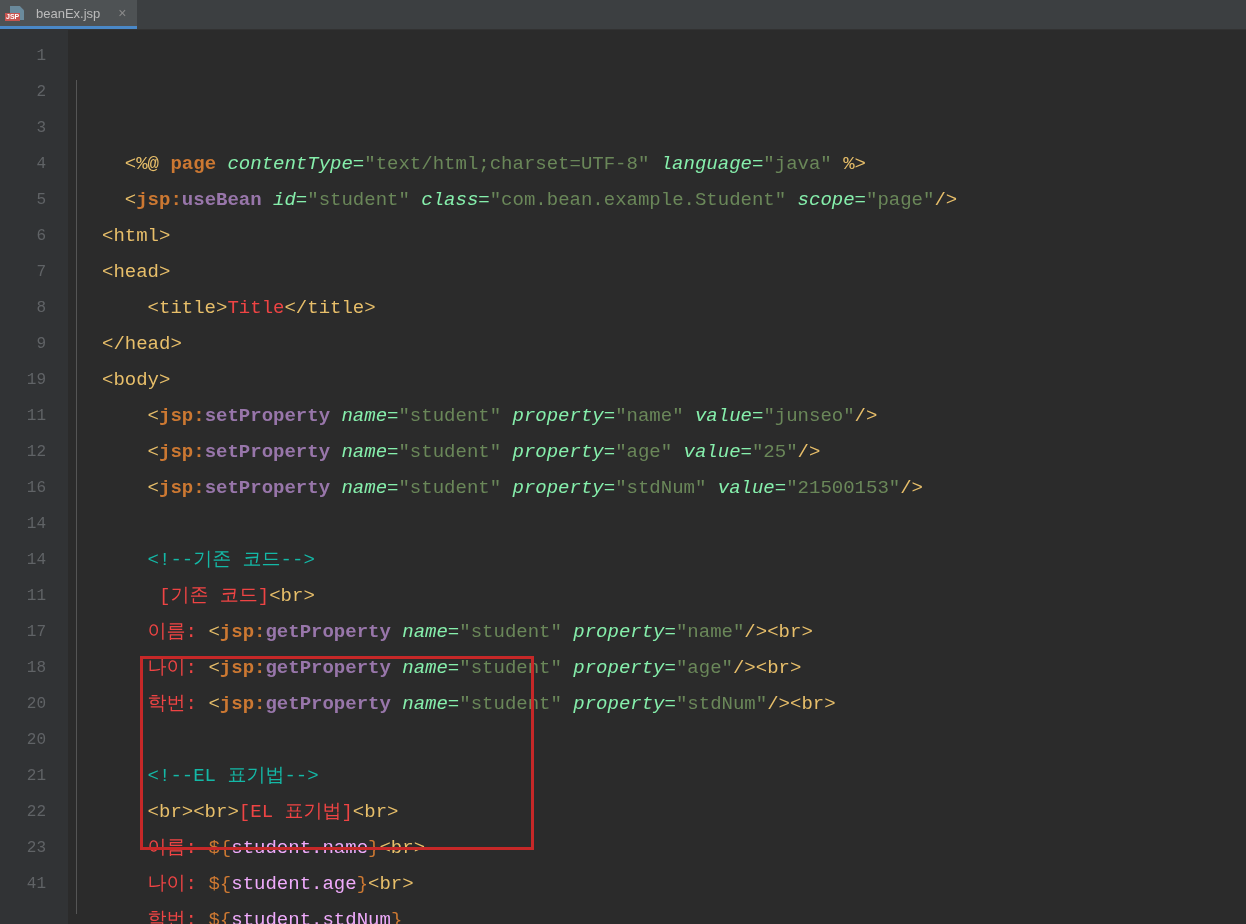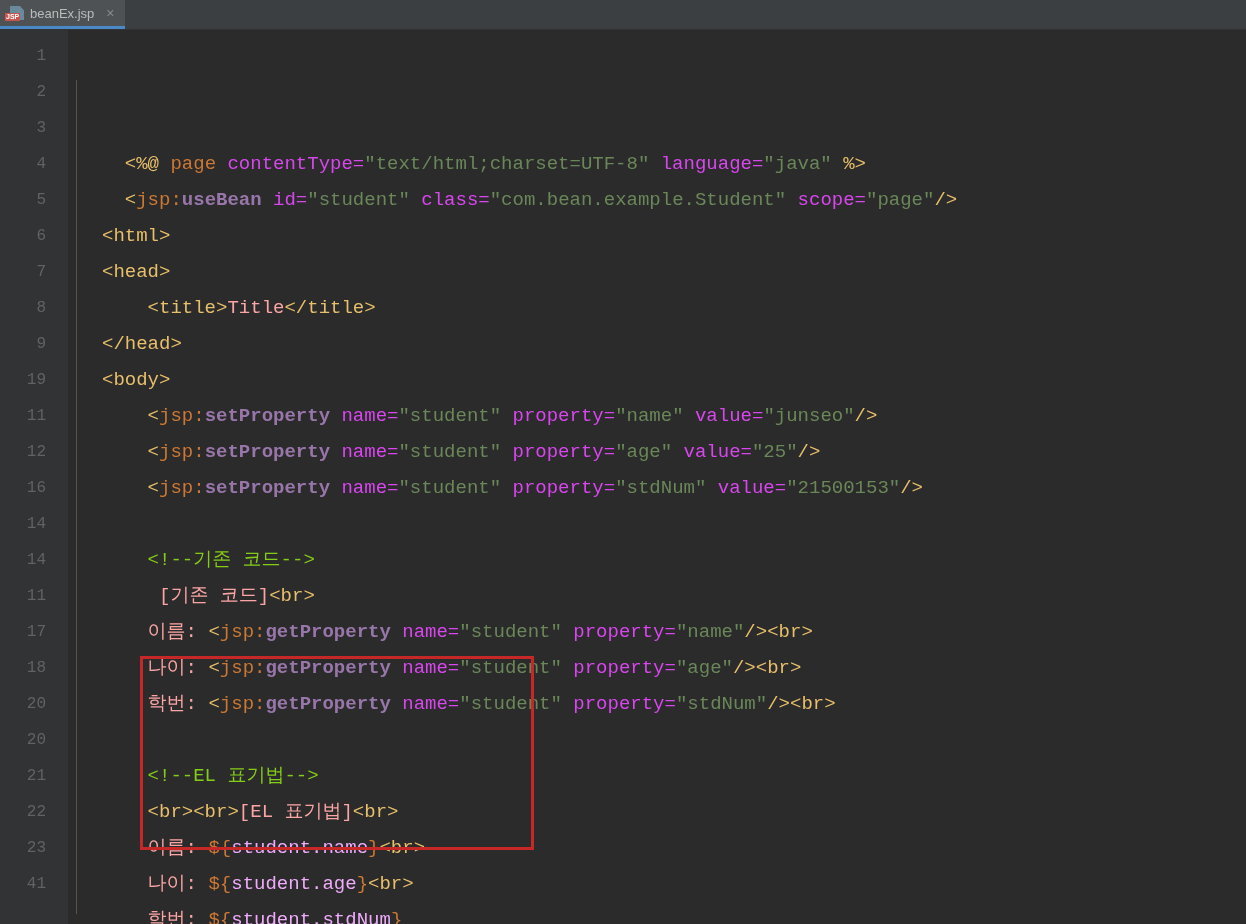--- a/index.html
+++ b/index.html
@@ -18,21 +18,21 @@
     display: flex;
     align-items: stretch;
     border-bottom: 1px solid #323232;
   }
   .tab {
     background: #4e5254;
     border-bottom: 3px solid #4a88c7;
     display: flex;
     align-items: center;
     padding: 0 10px 0 6px;
-    gap: 6px;
+    gap: 12px;
     color: #bbbbbb;
     font-size: 13px;
     font-family: Arial, sans-serif;
   }
   .tab-icon {
     width: 18px;
     height: 14px;
     display: flex;
     align-items: flex-end;
     position: relative;
@@ -104,26 +104,26 @@
     white-space: pre;
     font-size: 19px;
     position: relative;
   }
   .highlight-box {
     position: absolute;
     border: 3px solid #c62828;
     pointer-events: none;
   }
   .c-tag { color: #e8bf6a; }
-  .c-kw { color: #cc7832; font-weight: normal; }
+  .c-kw { color: #cc7832; font-weight: bold; }
   .c-jsptag { color: #9876aa; font-weight: bold; }
-  .c-attr { color: #d946ef; }
+  .c-attr { color: #86efac; font-style: italic; }
   .c-str { color: #6a8759; }
-  .c-default { color: #fca5a5; }
-  .c-comment { color: #84cc16; }
+  .c-default { color: #ef4444; }
+  .c-comment { color: #14b8a6; }
   .c-el { color: #cc7832; }
   .c-elbody { color: #f0abfc; }
 </style>
 </head>
 <body>
 
 <div class="tab-bar">
   <div class="tab">
     <span class="tab-icon">
       <span class="page"></span>

